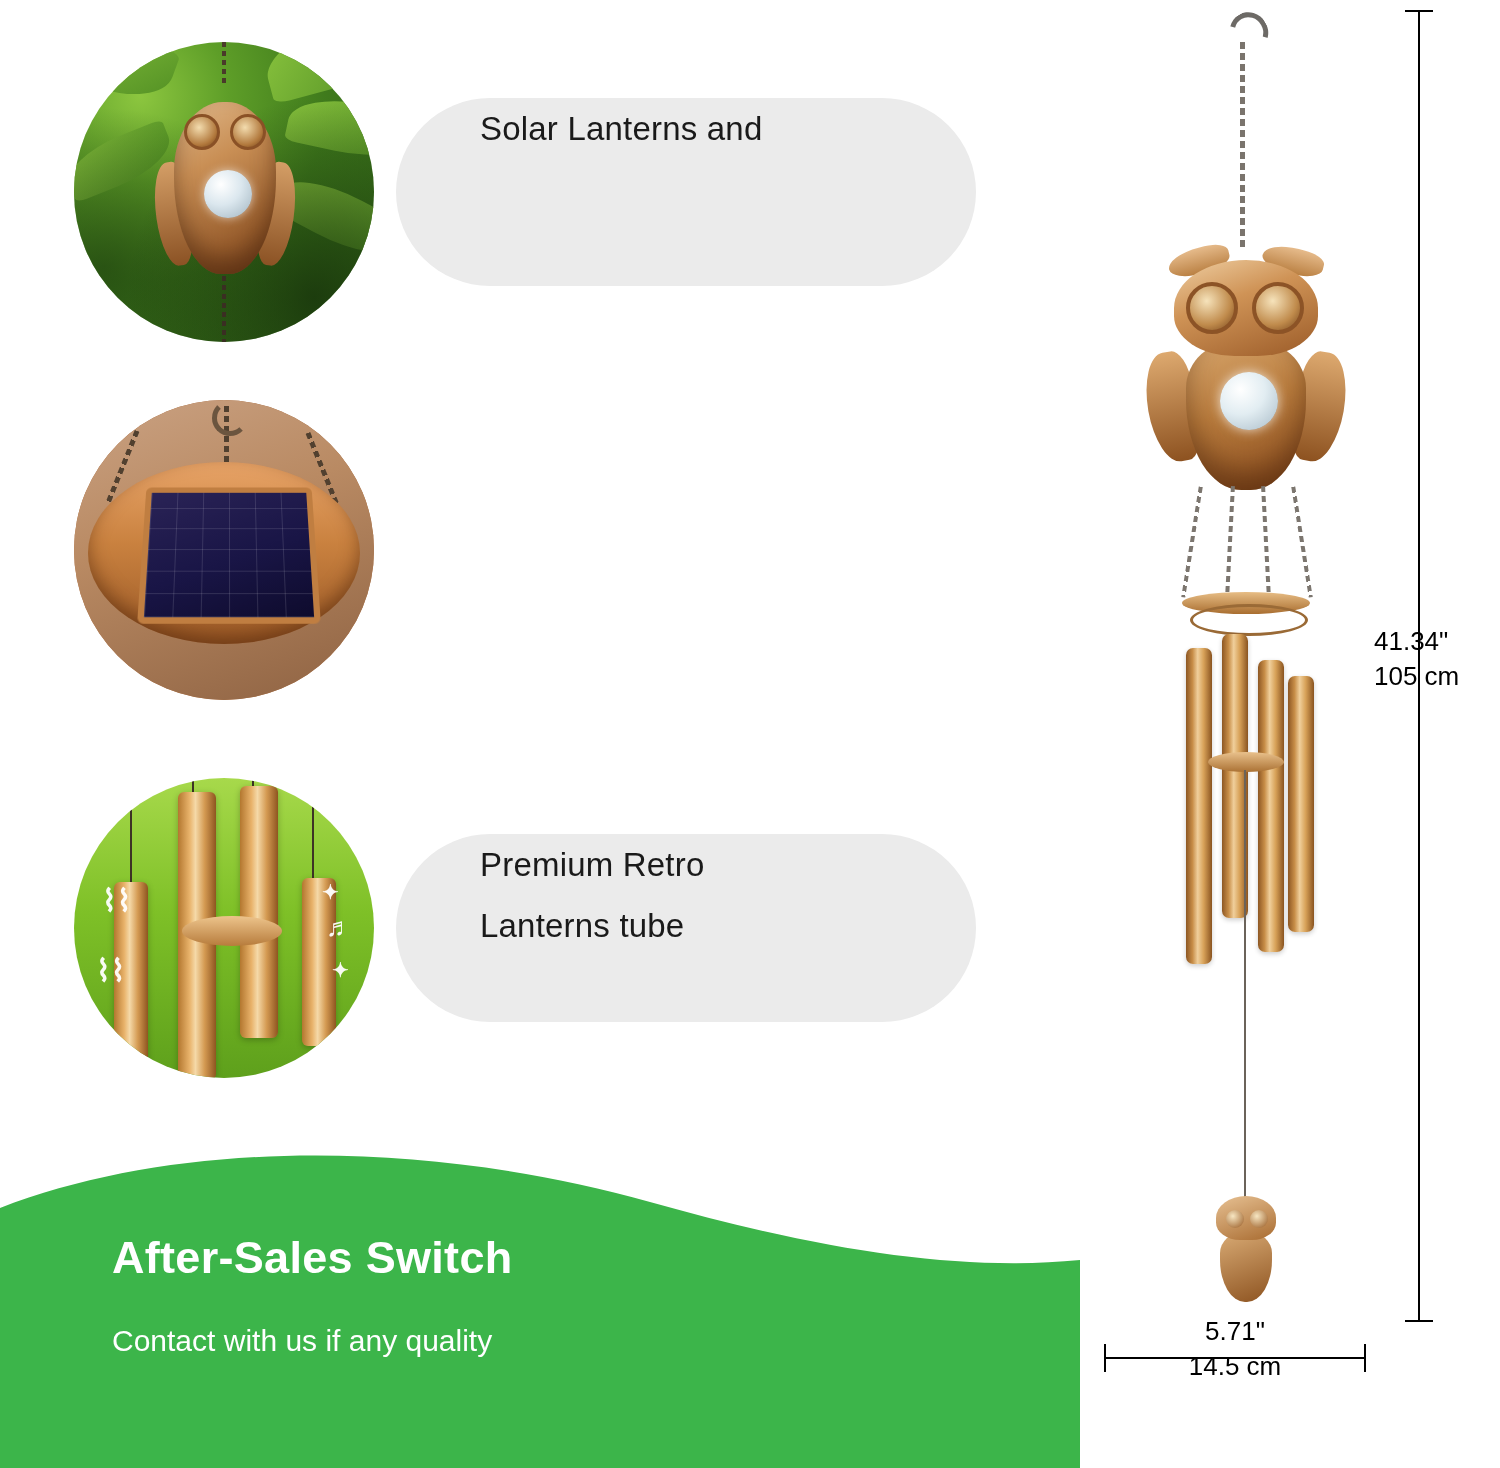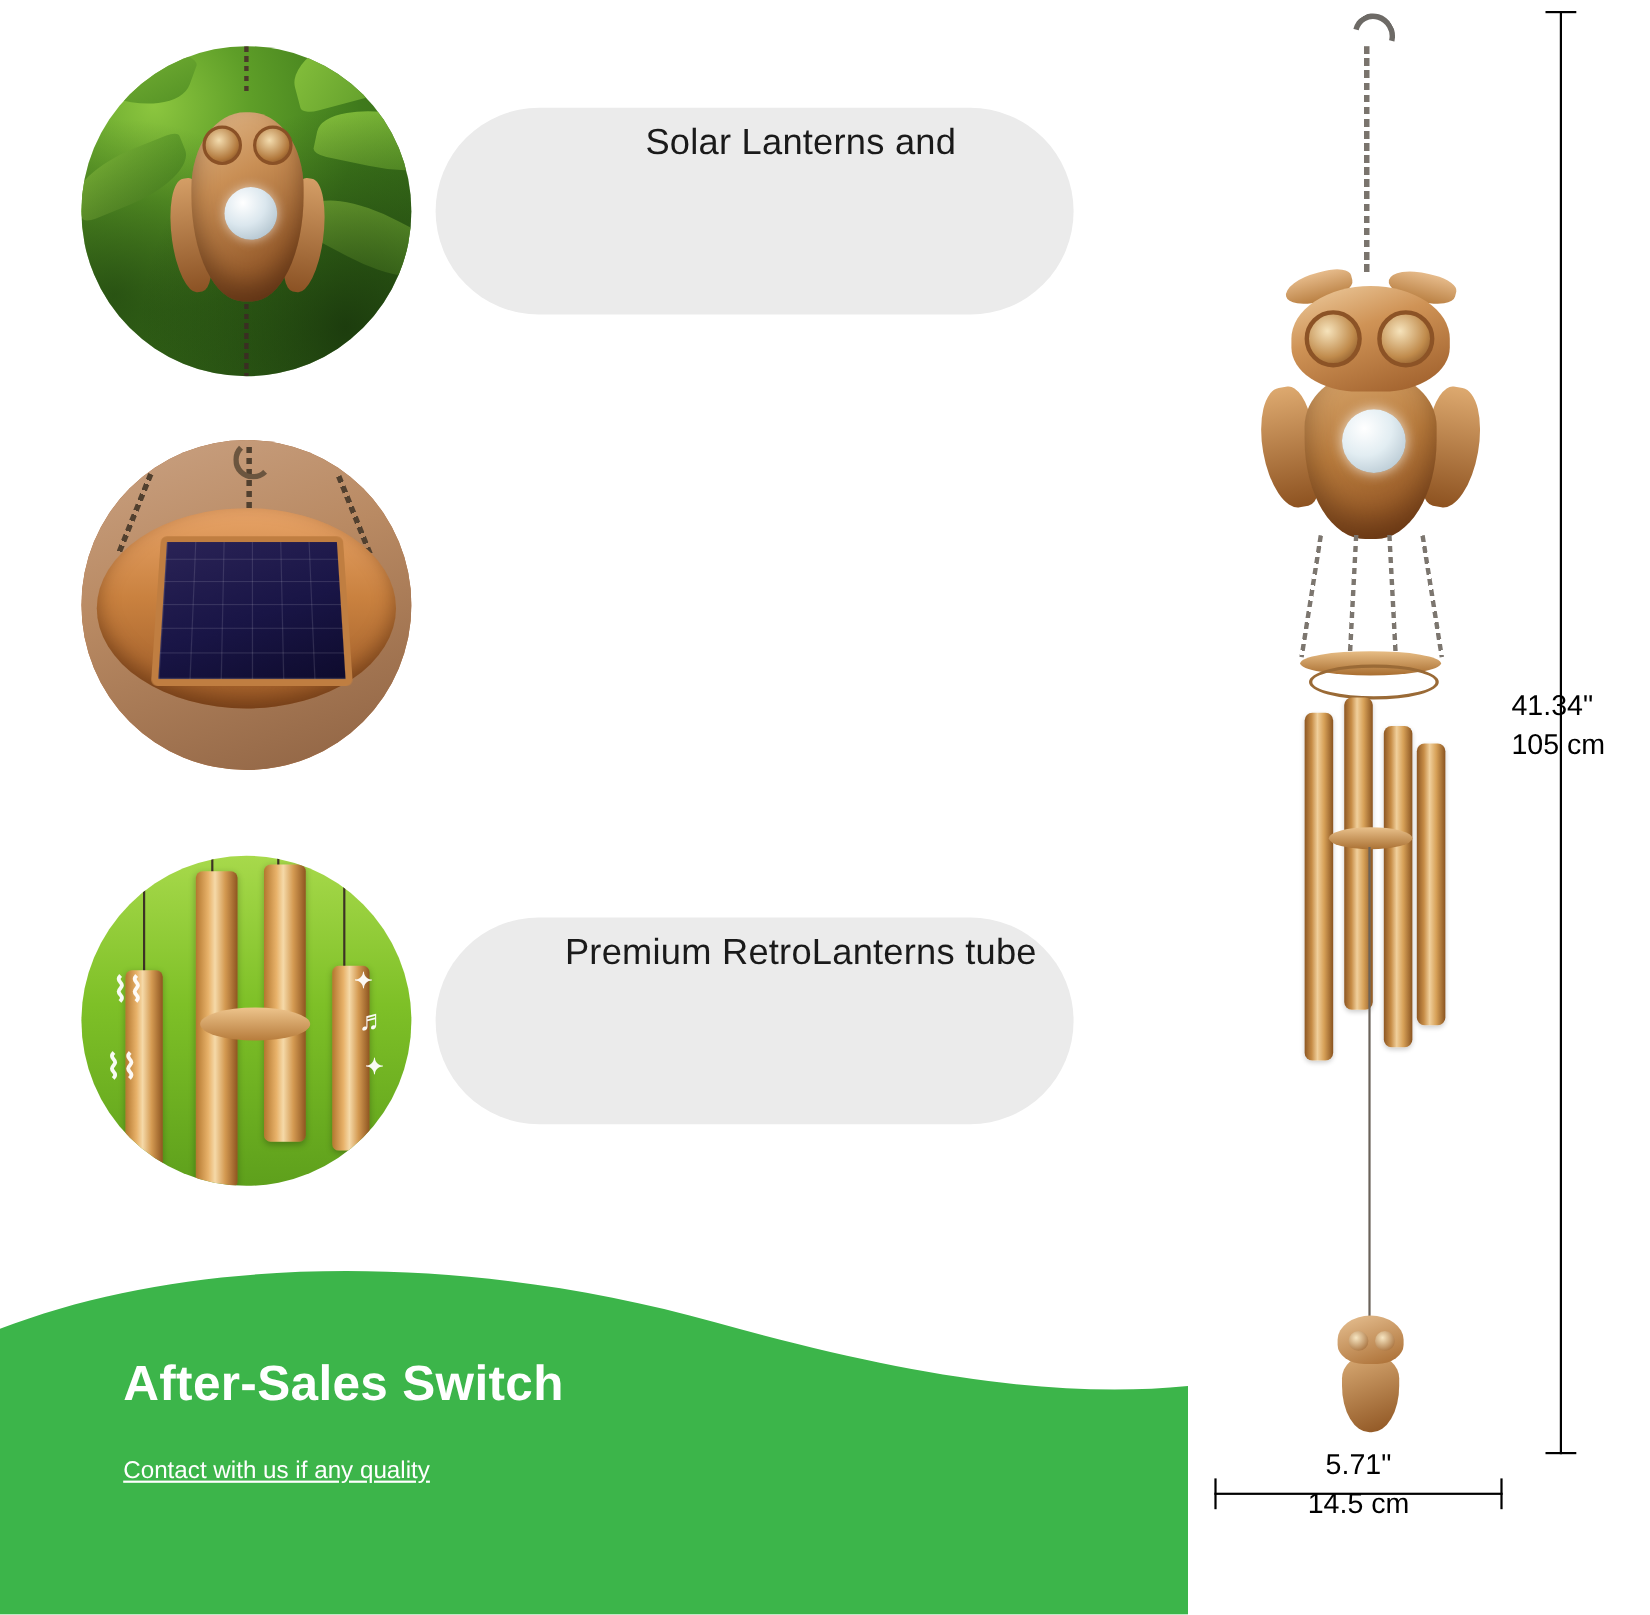--- a/index.html
+++ b/index.html
@@ -38,22 +38,21 @@
 
   .pill {
     position: absolute;
     left: 322px;
     top: 56px;
     width: 580px;
     height: 188px;
     background: #ebebeb;
     border-radius: 94px;
     display: flex;
-    flex-direction: row;
-    justify-content: center;
+    flex-direction: column;
     padding-left: 84px;
     box-sizing: border-box;
   }
   .pill span {
     display: block;
     font-size: 33px;
     line-height: 1.85;
     color: #1a1a1a;
     letter-spacing: .2px;
   }
@@ -203,23 +202,22 @@
     left: 112px;
     top: 102px;
     font-size: 45px;
     font-weight: 700;
     color: #ffffff;
     letter-spacing: .3px;
   }
   .footer-line {
     position: absolute;
     left: 112px;
-    font-size: 22px;
+    font-size: 30px;
     color: #ffffff;
-    text-decoration: underline;
   }
   .footer-line.l1 { top: 194px; }
   .footer-line.l2 { top: 246px; }
 
   
   .product {
     position: absolute;
     left: 1090px;
     top: 0;
     width: 330px;

